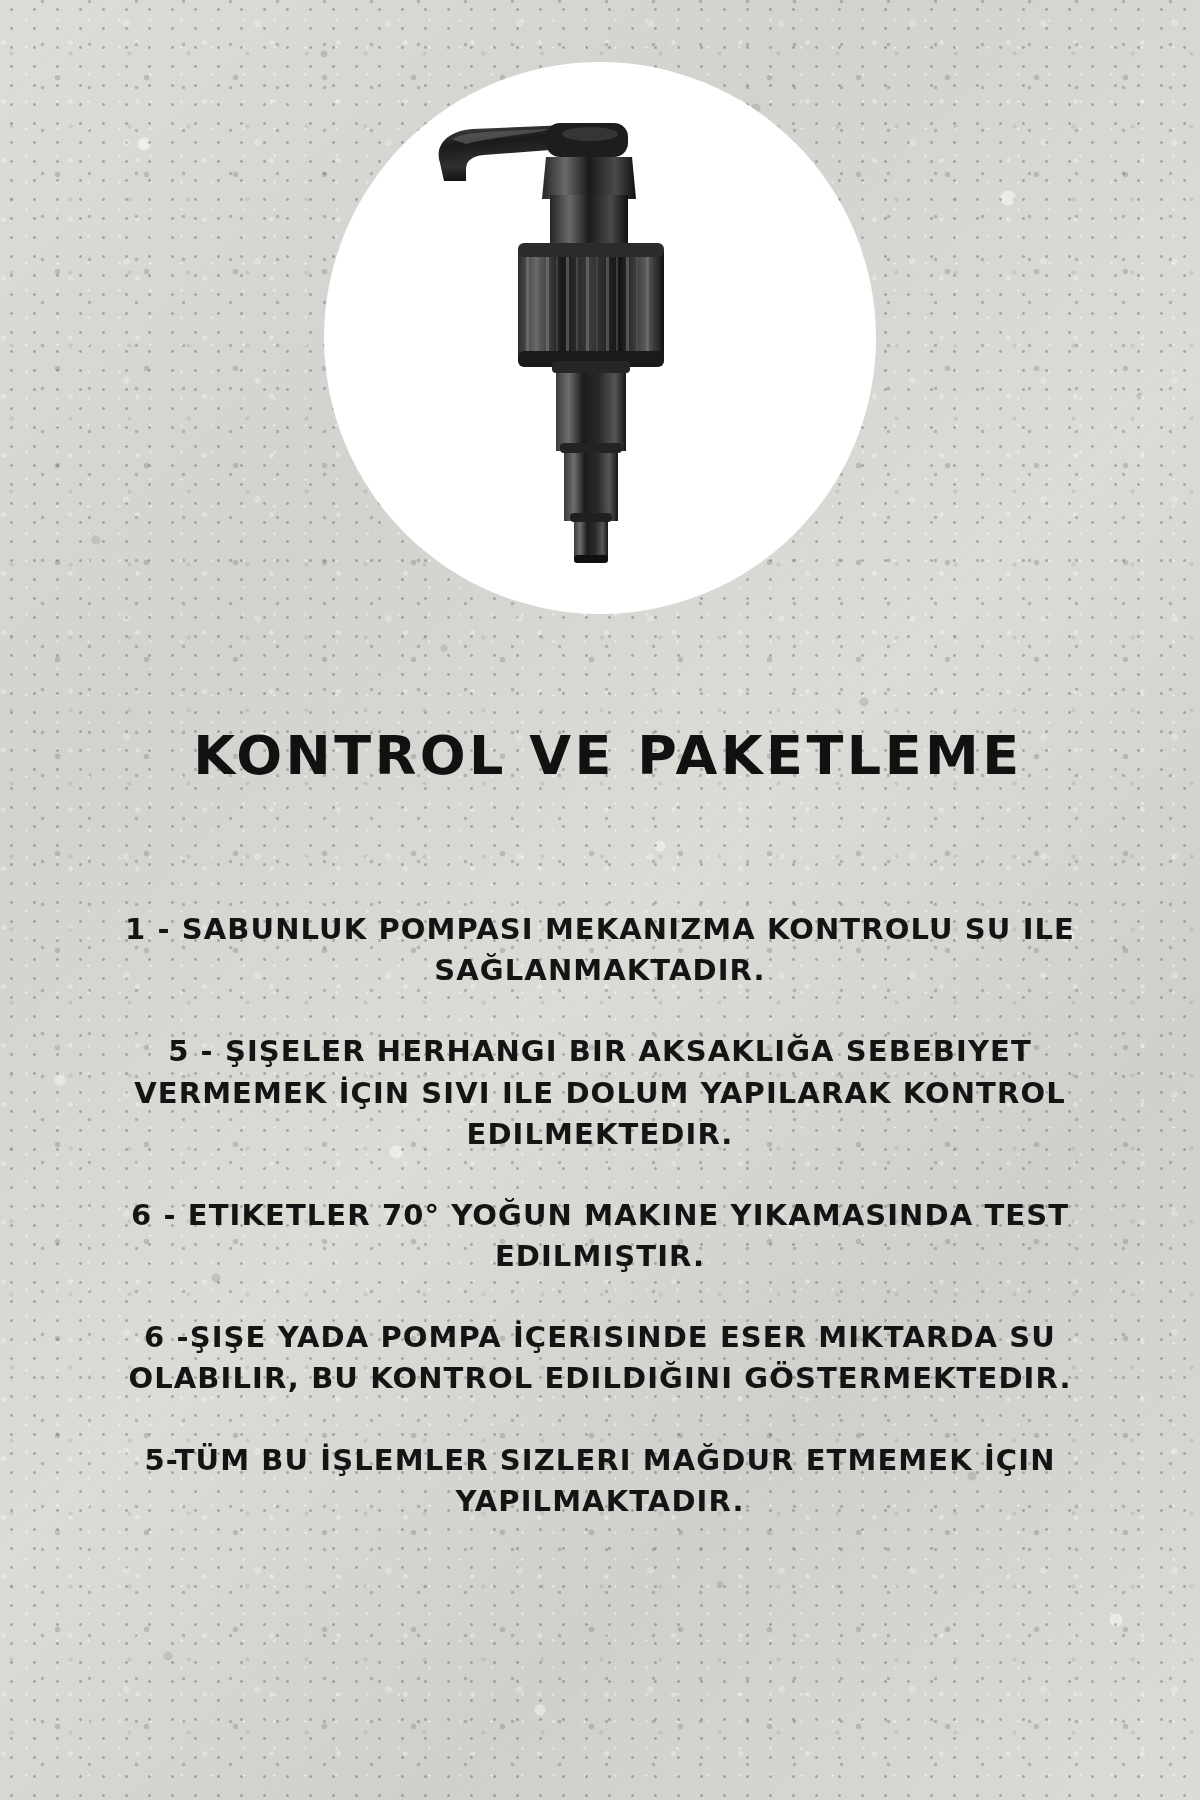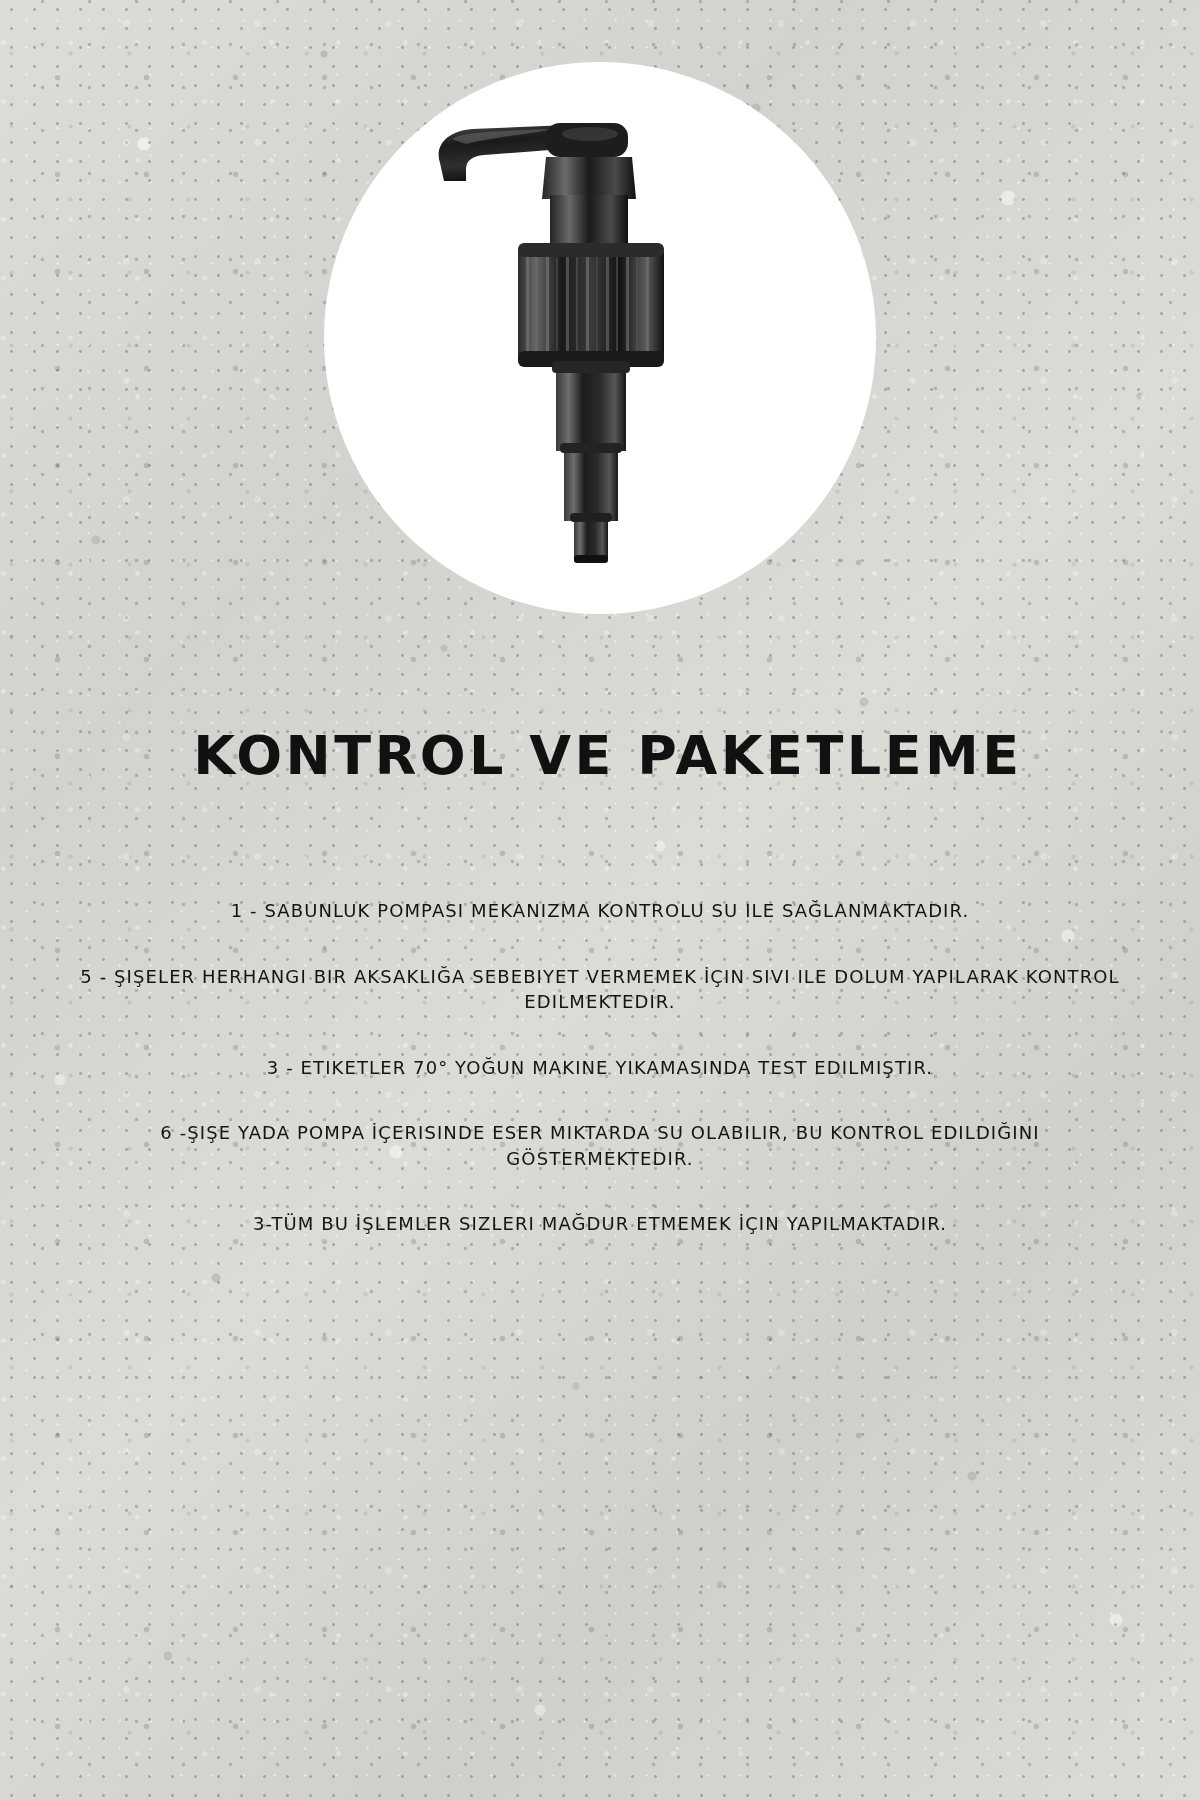--- a/index.html
+++ b/index.html
@@ -114,22 +114,22 @@
   
   .items {
     position: absolute;
     top: 880px;
     left: 60px;
     width: 1080px;
     text-align: center;
   }
   .item {
     font-family: "DejaVu Sans", sans-serif;
-    font-weight: 400;
-    font-size: 18px;
+    font-weight: 700;
+    font-size: 29px;
     letter-spacing: 1.1px;
     line-height: 1.42;
     color: #141414;
     margin-bottom: 40px;
     padding: 0 14px;
   }
   .item:last-child { margin-bottom: 0; }
 </style>
 </head>
 <body>
@@ -212,17 +212,17 @@
         <rect x="174" y="452" width="34" height="8" rx="3" fill="#101010"></rect>
       </svg>
     </div>
   </div>
 
   <h1 class="headline">KONTROL VE PAKETLEME</h1>
 
   <div class="items">
     <p class="item">1 - SABUNLUK POMPASI MEKANIZMA KONTROLU SU ILE SAĞLANMAKTADIR.</p>
     <p class="item">5 - ŞIŞELER HERHANGI BIR AKSAKLIĞA SEBEBIYET VERMEMEK İÇIN SIVI ILE DOLUM YAPILARAK KONTROL EDILMEKTEDIR.</p>
-    <p class="item">3 - ETIKETLER 70° YOĞUN MAKINE YIKAMASINDA TEST EDILMIŞTIR.</p>
+    <p class="item">6 - ETIKETLER 70° YOĞUN MAKINE YIKAMASINDA TEST EDILMIŞTIR.</p>
     <p class="item">6 -ŞIŞE YADA POMPA İÇERISINDE ESER MIKTARDA SU OLABILIR, BU KONTROL EDILDIĞINI GÖSTERMEKTEDIR.</p>
-    <p class="item">3-TÜM BU İŞLEMLER SIZLERI MAĞDUR ETMEMEK İÇIN YAPILMAKTADIR.</p>
+    <p class="item">5-TÜM BU İŞLEMLER SIZLERI MAĞDUR ETMEMEK İÇIN YAPILMAKTADIR.</p>
   </div>
 </div>
 
 </body></html>

